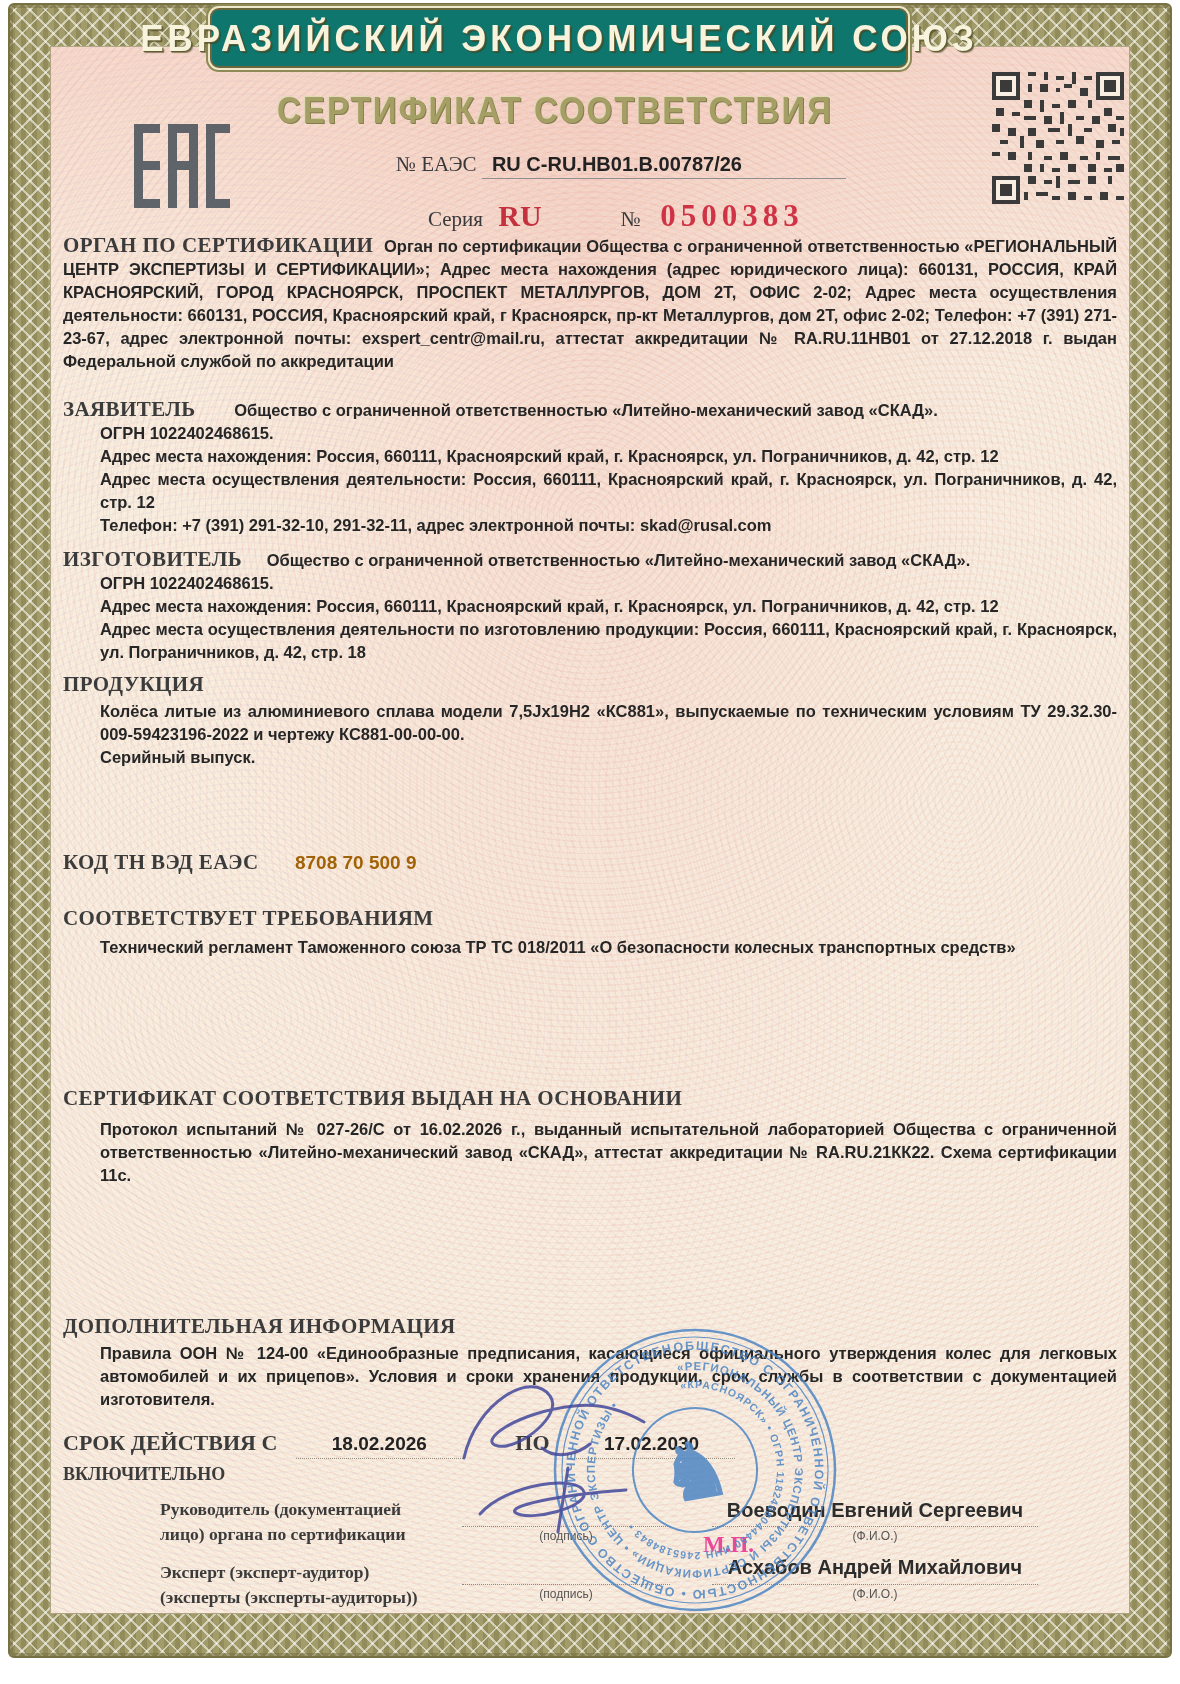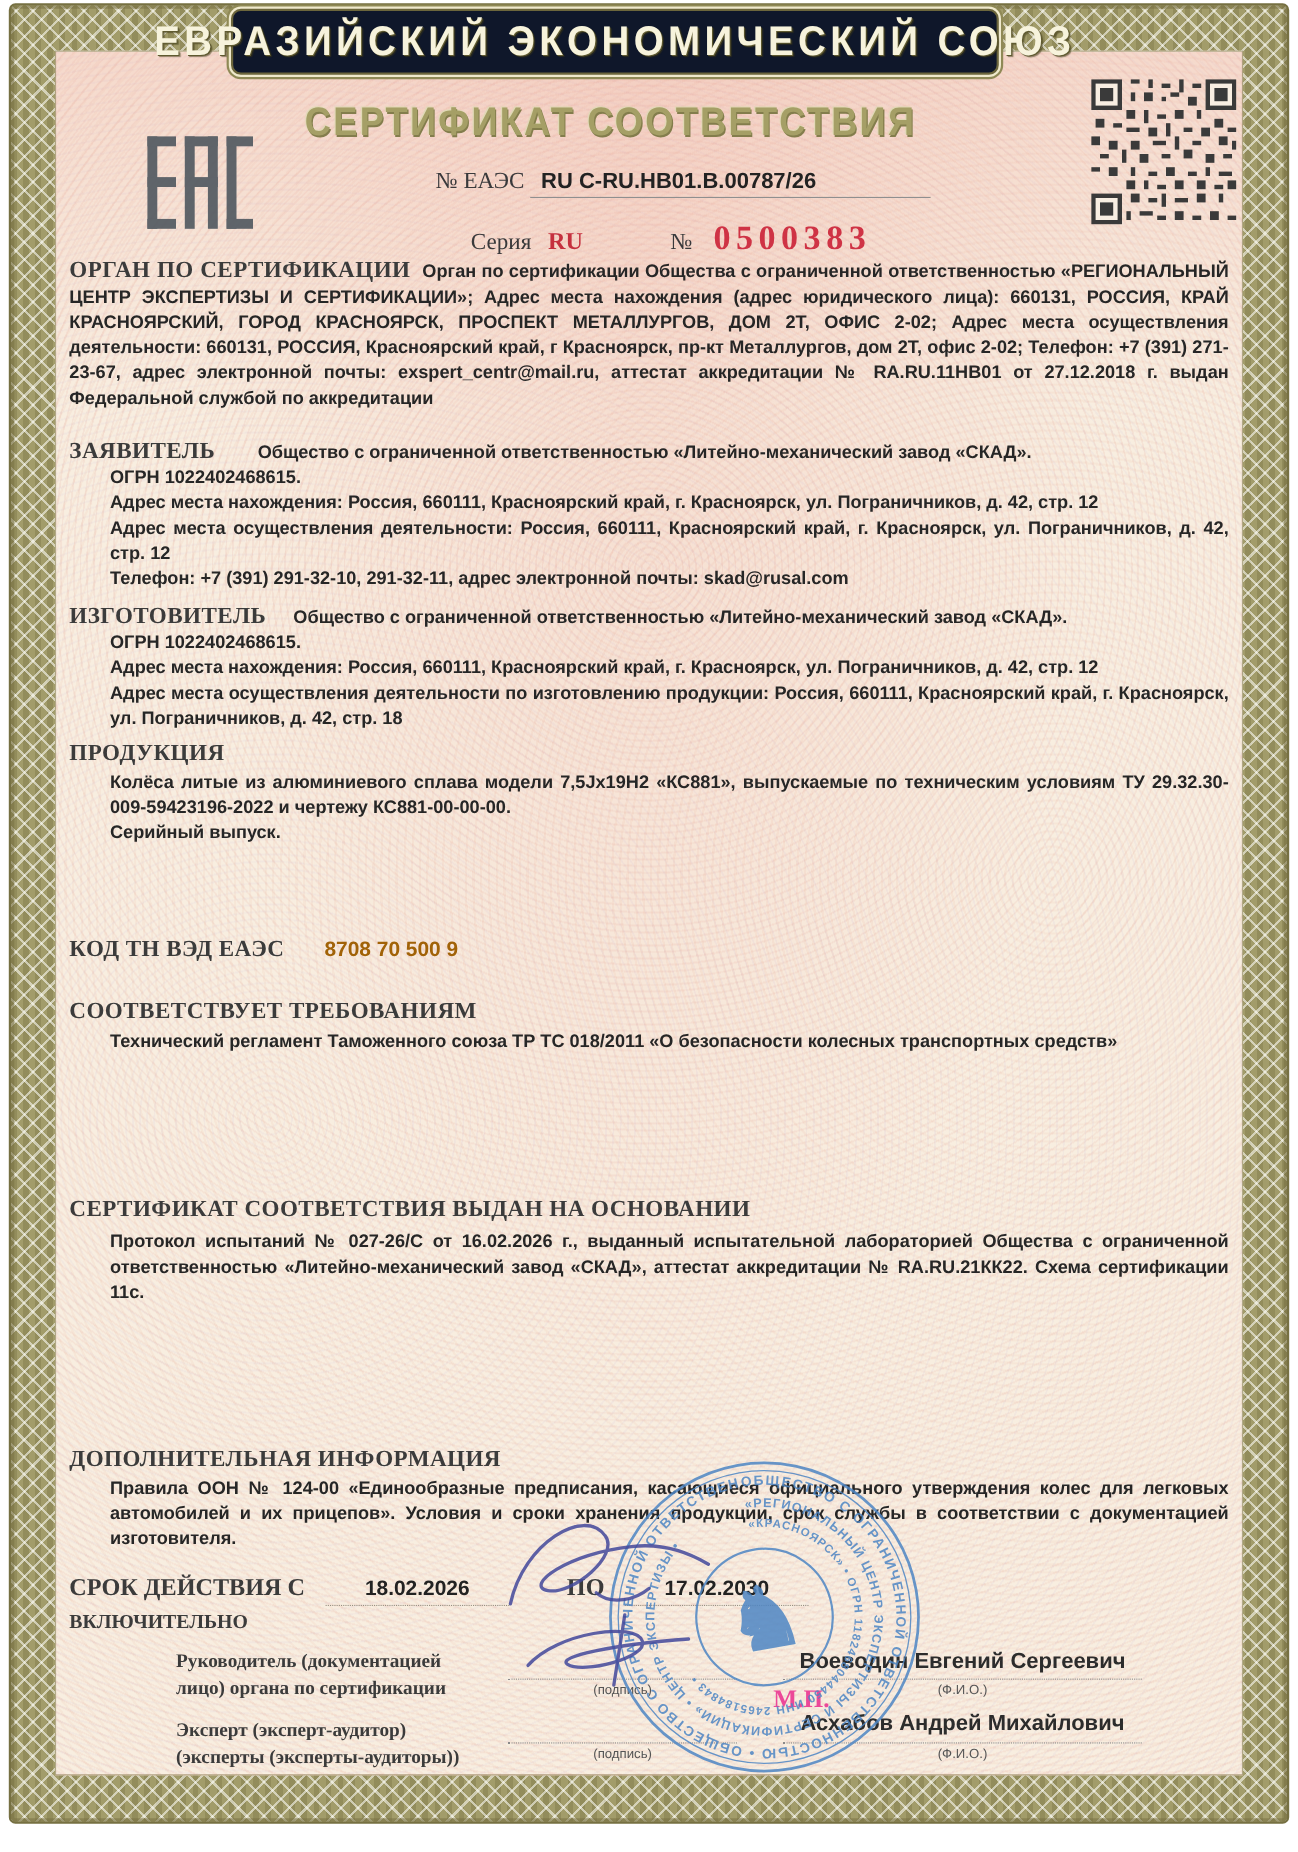--- a/index.html
+++ b/index.html
@@ -18,34 +18,34 @@
     background-color:#f8eee0;
     background-image:
       linear-gradient(180deg, rgba(238,168,156,.30) 0px, rgba(238,168,156,.12) 190px, rgba(238,168,156,0) 320px),
       radial-gradient(ellipse at 50% 12%, rgba(232,128,116,.16) 0, rgba(232,128,116,0) 55%),
       repeating-radial-gradient(circle at 50% 30%, rgba(216,122,112,.10) 0 1.5px, rgba(216,122,112,0) 1.5px 6px),
       repeating-radial-gradient(circle at 18% 62%, rgba(164,142,208,.07) 0 1.5px, rgba(164,142,208,0) 1.5px 6.5px),
       repeating-radial-gradient(circle at 84% 48%, rgba(228,150,122,.09) 0 2px, rgba(228,150,122,0) 2px 7px);
     border:1px solid rgba(140,134,90,.65);}
   .abs{position:absolute;}
   
-  .banner{left:210px;top:8px;width:694px;height:56px;background:#0f172a;
+  .banner{left:210px;top:8px;width:694px;height:56px;background:#0f766e;
     border:2px solid #6c663c;border-radius:9px;
     box-shadow:0 0 0 2px #efe9cc, 0 0 0 4px #8f8956;
     display:flex;align-items:center;justify-content:center;}
   .banner span{font-weight:700;font-size:35px;letter-spacing:4px;color:#f7f3dc;
     transform:scaleY(1.08);text-shadow:1px 1px 0 #5f5a30, 2px 2px 1px rgba(60,55,20,.55);white-space:nowrap;}
   .cert-title{left:270px;top:92px;width:570px;text-align:center;font-weight:700;font-size:33px;
     letter-spacing:2px;color:#a59f66;transform:scaleY(1.1);
     text-shadow:1px 1px 0 #837d4c,-1px -1px 1px #ded9b4;white-space:nowrap;}
   .num-line{left:396px;top:152px;font-family:"Liberation Serif",serif;font-size:21px;color:#39393b;white-space:nowrap;}
   .num-line .val{font-family:"Liberation Sans",sans-serif;font-weight:700;font-size:20px;color:#222;
     border-bottom:1px solid #8f8f8f;padding:0 104px 3px 10px;}
   .series-line{left:428px;top:198px;font-family:"Liberation Serif",serif;font-size:21px;color:#39393b;white-space:nowrap;}
-  .series-ru{color:#c5303e;font-weight:700;font-size:22px;margin:0 14px 4px 10px;}
+  .series-ru{color:#c5303e;font-weight:700;font-size:30px;margin:0 14px 4px 10px;}
   .series-no{margin-left:60px;}
   .serial{color:#cf3345;font-family:Liberation Serif, serif;font-weight:700;font-size:31px;letter-spacing:5px;margin-left:14px;}
   
   .sec{left:63px;width:1054px;color:#262626;}
   .body-t{font-weight:700;font-size:16.5px;line-height:23px;color:#262626;}
   .just{text-align:justify;}
   .sec-label{font-family:"Liberation Serif",serif;font-weight:700;font-size:21px;color:#3b3b3b;letter-spacing:.4px;}
   .hang{padding-left:37px;width:1017px;}
   .hang .first{text-indent:-37px;margin:0;}
   .indent{left:100px;width:1017px;}

